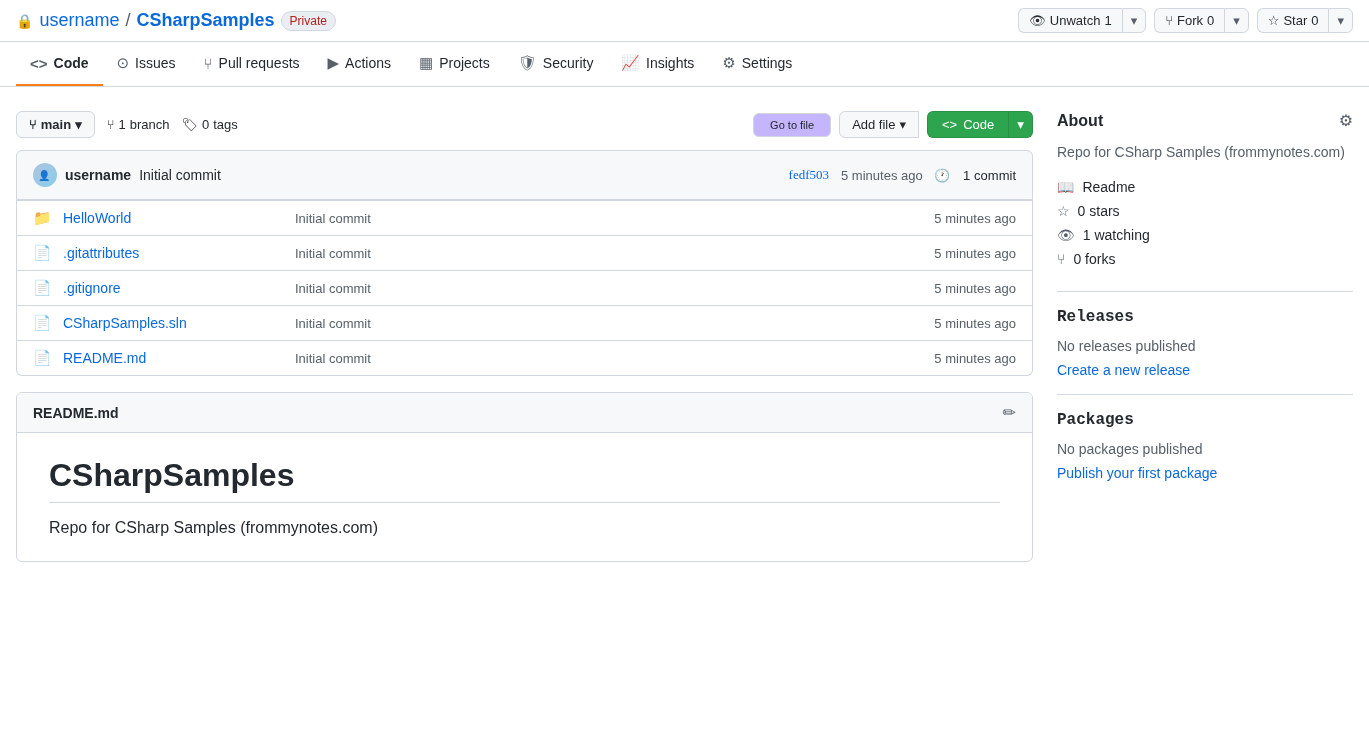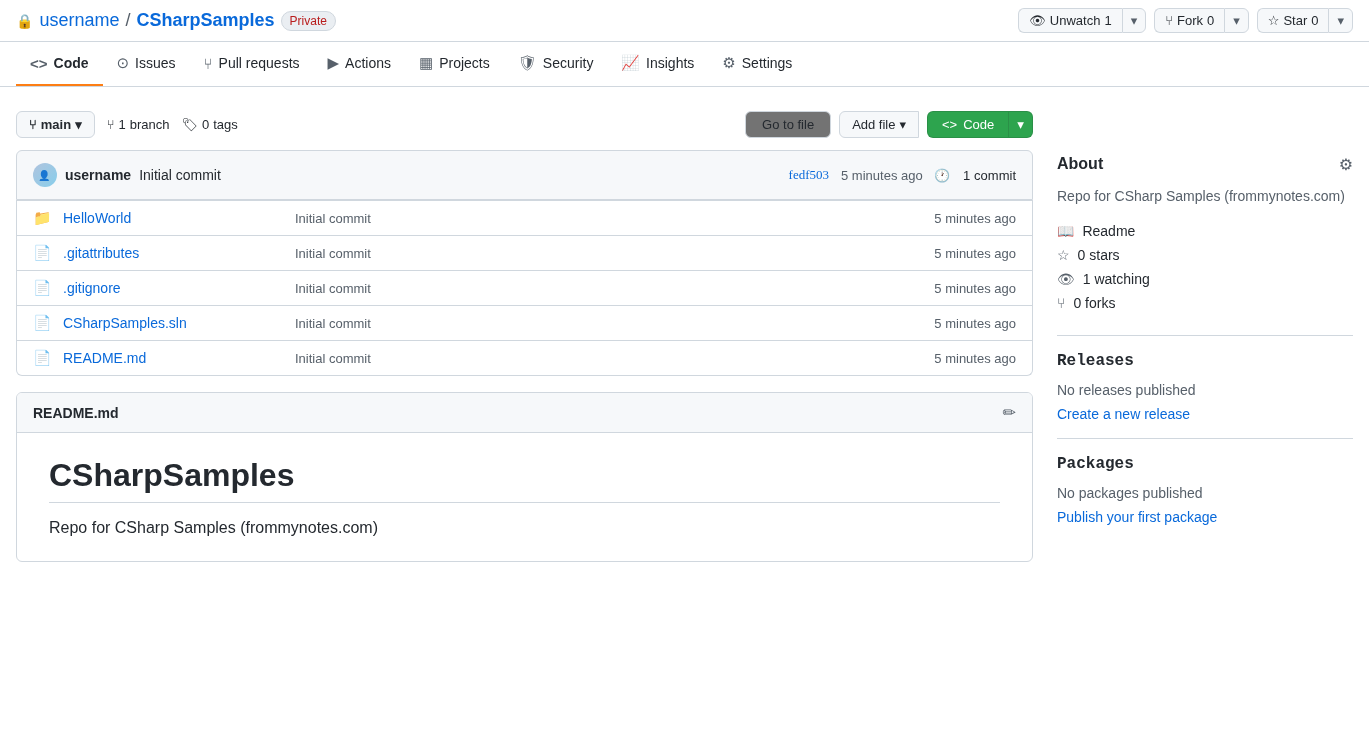--- a/index.html
+++ b/index.html
@@ -59,21 +59,21 @@
     .branch-select {
       display: flex; align-items: center; gap: 4px;
       border: 1px solid #d0d7de; border-radius: 6px; padding: 5px 12px;
       font-size: 13px; cursor: pointer; background: #f6f8fa; font-weight: 600;
     }
     .branch-info { display: flex; align-items: center; gap: 4px; color: #24292f; font-size: 13px; cursor: pointer; }
     .tag-info { display: flex; align-items: center; gap: 4px; color: #24292f; font-size: 13px; cursor: pointer; }
     .branch-bar-right { display: flex; align-items: center; gap: 8px; }
     .go-to-file-btn {
       border: 1px solid #d0d7de; border-radius: 6px; padding: 5px 16px;
-      font-size: 13px; cursor: pointer; background: #737373; color: #24292f;
+      font-size: 11px; cursor: pointer; background: #c4b5fd; color: #24292f;
     }
     .add-file-btn {
       display: flex; align-items: center; gap: 4px;
       border: 1px solid #d0d7de; border-radius: 6px 0 0 6px; padding: 5px 12px;
       font-size: 13px; cursor: pointer; background: #f6f8fa; color: #24292f;
     }
     .code-btn {
       display: flex; align-items: center; gap: 6px;
       background: #2da44e; color: #fff; border: 1px solid rgba(27,31,36,0.15);
       border-radius: 6px 0 0 6px; padding: 5px 14px; font-size: 13px;
@@ -128,23 +128,22 @@
     }
     .readme-title { font-weight: 600; font-size: 14px; }
     .readme-edit { color: #57606a; cursor: pointer; font-size: 16px; }
     .readme-body { padding: 24px 32px; }
     .readme-h1 { font-size: 32px; font-weight: 700; border-bottom: 1px solid #d0d7de; padding-bottom: 8px; margin-bottom: 16px; }
     .readme-p { color: #24292f; font-size: 16px; }
 
     
     .about-section { margin-bottom: 24px; }
     .about-header {
-      display: flex; align-items: flex-start; justify-content: space-between;
+      display: flex; align-items: center; justify-content: space-between;
       margin-bottom: 12px;
-      margin-top: 44px;
     }
     .about-title { font-size: 16px; font-weight: 600; }
     .about-desc { color: #57606a; font-size: 14px; margin-bottom: 16px; line-height: 1.5; }
     .sidebar-stat {
       display: flex; align-items: center; gap: 8px;
       font-size: 14px; color: #24292f; margin-bottom: 8px; cursor: pointer;
     }
     .sidebar-stat .stat-icon { color: #57606a; font-size: 14px; }
     .sidebar-divider { border: none; border-top: 1px solid #d0d7de; margin: 16px 0; }
     .sidebar-section-title { font-size: 16px; font-weight: 600; margin-bottom: 12px; font-family: Liberation Mono, monospace; }

